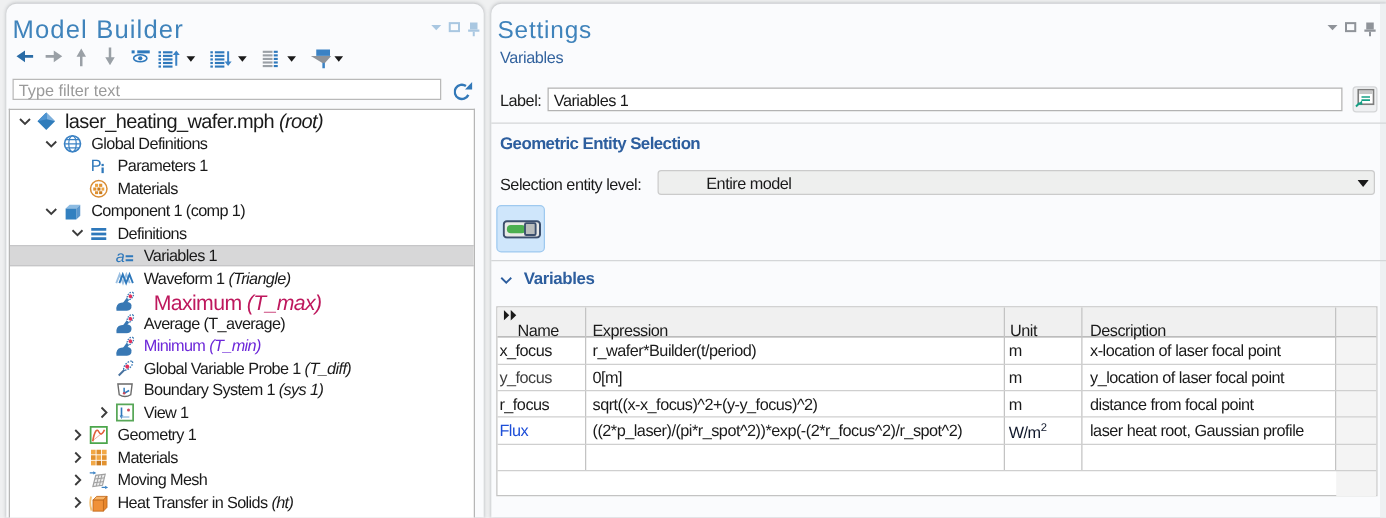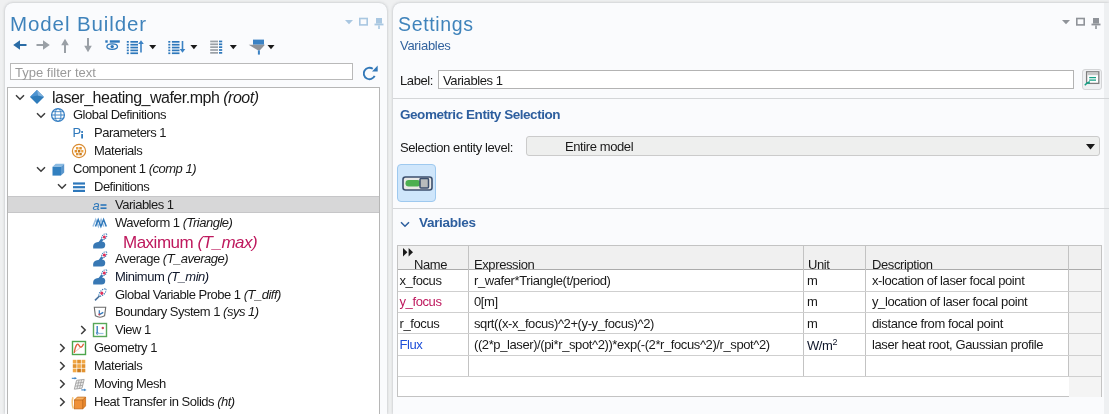--- a/index.html
+++ b/index.html
@@ -122,21 +122,21 @@
 </svg></div>
 <div class="abs" style="left:94px;top:142.7px;font-size:13.0px;letter-spacing:-0.5px;color:#1a1a1a;white-space:nowrap">Materials</div>
 <svg style="position:absolute;left:36.0px;top:165.5px" width="10" height="7" viewBox="0 0 10 7">
     <polyline points="1,1.2 5,5.2 9,1.2" stroke="#3c3c3c" stroke-width="1.5" fill="none"></polyline>
   </svg>
 <div class="abs" style="left:50px;top:160.7px;width:16px;height:16px"><svg width="16" height="16" viewBox="0 0 16 16">
 <polygon points="2.5,5.8 5.7,2.8 14.2,2.8 11,5.8" fill="#8cbbe2"></polygon>
 <polygon points="11,5.8 14.2,2.8 14.2,11.6 11,14.6" fill="#5b97cd"></polygon>
 <rect x="2.5" y="5.8" width="8.5" height="8.8" fill="#3280c0"></rect>
 </svg></div>
-<div class="abs" style="left:73px;top:160.7px;font-size:13.0px;letter-spacing:-0.5px;color:#1a1a1a;white-space:nowrap">Component 1<span style="font-style:italic"> (comp 1)</span></div>
+<div class="abs" style="left:73px;top:160.7px;font-size:13.0px;letter-spacing:-0.5px;color:#1a1a1a;white-space:nowrap">Component 1<span style=""> (comp 1)</span></div>
 <svg style="position:absolute;left:57.0px;top:183.4px" width="10" height="7" viewBox="0 0 10 7">
     <polyline points="1,1.2 5,5.2 9,1.2" stroke="#3c3c3c" stroke-width="1.5" fill="none"></polyline>
   </svg>
 <div class="abs" style="left:71px;top:178.6px;width:16px;height:16px"><svg width="16" height="16" viewBox="0 0 16 16">
 <rect x="2" y="3.4" width="12" height="2.2" fill="#2e78bb"></rect>
 <rect x="2" y="7.1" width="12" height="2.2" fill="#2e78bb"></rect>
 <rect x="2" y="10.8" width="12" height="2.2" fill="#2e78bb"></rect>
 </svg></div>
 <div class="abs" style="left:94px;top:178.6px;font-size:13.0px;letter-spacing:-0.5px;color:#1a1a1a;white-space:nowrap">Definitions</div>
 <div class="abs" style="left:8px;top:196.1px;width:371px;height:17.0px;background:#d7d7d8;border-top:1px solid #c6c6c8;border-bottom:1px solid #c6c6c8"></div>
@@ -161,30 +161,30 @@
 </svg></div>
 <div class="abs" style="left:123px;top:232.5px;font-size:17px;letter-spacing:-0.5px;color:#be185d;white-space:nowrap">Maximum<span style="font-style:italic"> (T_max)</span></div>
 <div class="abs" style="left:92px;top:250.5px;width:16px;height:16px"><svg width="16" height="16" viewBox="0 0 16 16">
 <line x1="7.5" y1="10" x2="11.5" y2="4.5" stroke="#3878b4" stroke-width="2.6"></line>
 <path d="M1.2,15.5 q-0.8,-5.5 3.6,-6.3 l4.4,-0.6 q3.6,-0.2 4,2.8 q0.3,4.1 -3.6,4.1 z" fill="#3878b4"></path>
 <g transform="rotate(-54 12.3 3.7)">
 <ellipse cx="12.3" cy="3.7" rx="3.4" ry="2" fill="#fff" stroke="#3878b4" stroke-width="1" stroke-dasharray="1.2,0.8"></ellipse>
 <circle cx="12" cy="3.9" r="1.5" fill="#e0315b"></circle>
 </g>
 </svg></div>
-<div class="abs" style="left:115px;top:250.5px;font-size:13.0px;letter-spacing:-0.5px;color:#1a1a1a;white-space:nowrap">Average<span style="font-style:italic"> (T_average)</span></div>
+<div class="abs" style="left:115px;top:250.5px;font-size:13.0px;letter-spacing:-0.5px;color:#1a1a1a;white-space:nowrap">Average<span style=""> (T_average)</span></div>
 <div class="abs" style="left:92px;top:268.5px;width:16px;height:16px"><svg width="16" height="16" viewBox="0 0 16 16">
 <line x1="7.5" y1="10" x2="11.5" y2="4.5" stroke="#3878b4" stroke-width="2.6"></line>
 <path d="M1.2,15.5 q-0.8,-5.5 3.6,-6.3 l4.4,-0.6 q3.6,-0.2 4,2.8 q0.3,4.1 -3.6,4.1 z" fill="#3878b4"></path>
 <g transform="rotate(-54 12.3 3.7)">
 <ellipse cx="12.3" cy="3.7" rx="3.4" ry="2" fill="#fff" stroke="#3878b4" stroke-width="1" stroke-dasharray="1.2,0.8"></ellipse>
 <circle cx="12" cy="3.9" r="1.5" fill="#e0315b"></circle>
 </g>
 </svg></div>
-<div class="abs" style="left:115px;top:268.5px;font-size:13.0px;letter-spacing:-0.5px;color:#0f172a;white-space:nowrap">Minimum<span style="font-style:italic"> (T_min)</span></div>
+<div class="abs" style="left:115px;top:268.5px;font-size:13.0px;letter-spacing:-0.5px;color:#6d28d9;white-space:nowrap">Minimum<span style="font-style:italic"> (T_min)</span></div>
 <div class="abs" style="left:92px;top:286.5px;width:16px;height:16px"><svg width="16" height="16" viewBox="0 0 16 16">
 <line x1="8.2" y1="8.2" x2="3" y2="13.4" stroke="#49729e" stroke-width="1.6"></line>
 <g transform="rotate(-45 10.5 5.5)">
 <ellipse cx="10.5" cy="5.5" rx="4.6" ry="2.2" fill="#fff" stroke="#3878b4" stroke-width="1.1" stroke-dasharray="1.3,0.9"></ellipse>
 <circle cx="9.5" cy="5.5" r="1.6" fill="#e0315b"></circle>
 </g>
 </svg></div>
 <div class="abs" style="left:115px;top:286.5px;font-size:13.0px;letter-spacing:-0.5px;color:#1a1a1a;white-space:nowrap">Global Variable Probe 1<span style="font-style:italic"> (T_diff)</span></div>
 <div class="abs" style="left:92px;top:304.4px;width:16px;height:16px"><svg width="16" height="16" viewBox="0 0 16 16">
 <path d="M2.3,3.2 h11.4 l-1.1,8.6 q-4.6,2.8 -9.2,0 z" fill="#fff" stroke="#6a6a6a" stroke-width="1.1"></path>
@@ -307,24 +307,24 @@
 <div class="abs" style="left:398px;top:376.0px;width:703px;height:1px;background:#cfcfcf"></div>
 <svg class="abs" style="left:403px;top:248px" width="12" height="9" viewBox="0 0 12 9">
 <polygon points="0,0 4.4,4.2 0,8.4" fill="#1a1a1a"></polygon>
 <polygon points="5.6,0 10,4.2 5.6,8.4" fill="#1a1a1a"></polygon>
 </svg>
 <div class="abs" style="left:414px;top:256.5px;font-size:13.0px;letter-spacing:-0.4px;color:#1a1a1a">Name</div>
 <div class="abs" style="left:474px;top:256.5px;font-size:13.0px;letter-spacing:-0.4px;color:#1a1a1a">Expression</div>
 <div class="abs" style="left:808px;top:256.5px;font-size:13.0px;letter-spacing:-0.4px;color:#1a1a1a">Unit</div>
 <div class="abs" style="left:872px;top:256.5px;font-size:13.0px;letter-spacing:-0.4px;color:#1a1a1a">Description</div>
 <div class="abs" style="left:399.5px;top:273.0px;font-size:13.0px;letter-spacing:-0.4px;color:#1a1a1a">x_focus</div>
-<div class="abs" style="left:474px;top:273.0px;font-size:13.0px;letter-spacing:-0.4px;color:#1a1a1a;white-space:nowrap">r_wafer*Triangle(t/period)</div>
+<div class="abs" style="left:474px;top:273.0px;font-size:13.0px;letter-spacing:-0.4px;color:#1a1a1a;white-space:nowrap">r_wafer*Builder(t/period)</div>
 <div class="abs" style="left:807px;top:273.0px;font-size:13.0px;letter-spacing:-0.4px;color:#1a1a1a">m</div>
 <div class="abs" style="left:872px;top:273.0px;font-size:13.0px;letter-spacing:-0.4px;color:#1a1a1a;white-space:nowrap">x-location of laser focal point</div>
-<div class="abs" style="left:399.5px;top:294.3px;font-size:13.0px;letter-spacing:-0.4px;color:#be185d">y_focus</div>
+<div class="abs" style="left:399.5px;top:294.3px;font-size:13.0px;letter-spacing:-0.4px;color:#404040">y_focus</div>
 <div class="abs" style="left:474px;top:294.3px;font-size:13.0px;letter-spacing:-0.4px;color:#1a1a1a;white-space:nowrap">0[m]</div>
 <div class="abs" style="left:807px;top:294.3px;font-size:13.0px;letter-spacing:-0.4px;color:#1a1a1a">m</div>
 <div class="abs" style="left:872px;top:294.3px;font-size:13.0px;letter-spacing:-0.4px;color:#1a1a1a;white-space:nowrap">y_location of laser focal point</div>
 <div class="abs" style="left:399.5px;top:315.6px;font-size:13.0px;letter-spacing:-0.4px;color:#1a1a1a">r_focus</div>
 <div class="abs" style="left:474px;top:315.6px;font-size:13.0px;letter-spacing:-0.4px;color:#1a1a1a;white-space:nowrap">sqrt((x-x_focus)^2+(y-y_focus)^2)</div>
 <div class="abs" style="left:807px;top:315.6px;font-size:13.0px;letter-spacing:-0.4px;color:#1a1a1a">m</div>
 <div class="abs" style="left:872px;top:315.6px;font-size:13.0px;letter-spacing:-0.4px;color:#1a1a1a;white-space:nowrap">distance from focal point</div>
 <div class="abs" style="left:399.5px;top:336.9px;font-size:13.0px;letter-spacing:-0.4px;color:#1d4ed8">Flux</div>
 <div class="abs" style="left:474px;top:336.9px;font-size:13.0px;letter-spacing:-0.4px;color:#1a1a1a;white-space:nowrap">((2*p_laser)/(pi*r_spot^2))*exp(-(2*r_focus^2)/r_spot^2)</div>
 <div class="abs" style="left:807px;top:336.9px;font-size:13.0px;letter-spacing:-0.4px;color:#0f172a">W/m<sup style="font-size:9px">2</sup></div>

